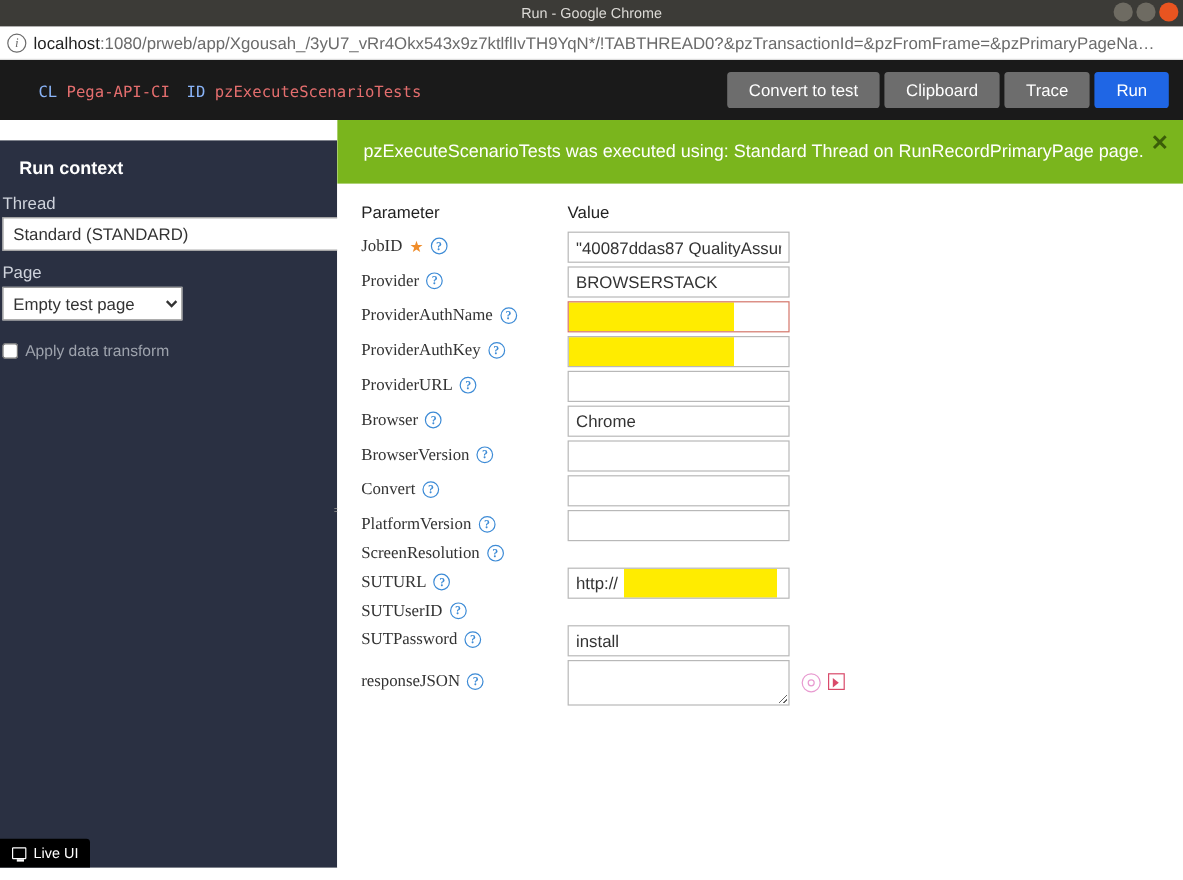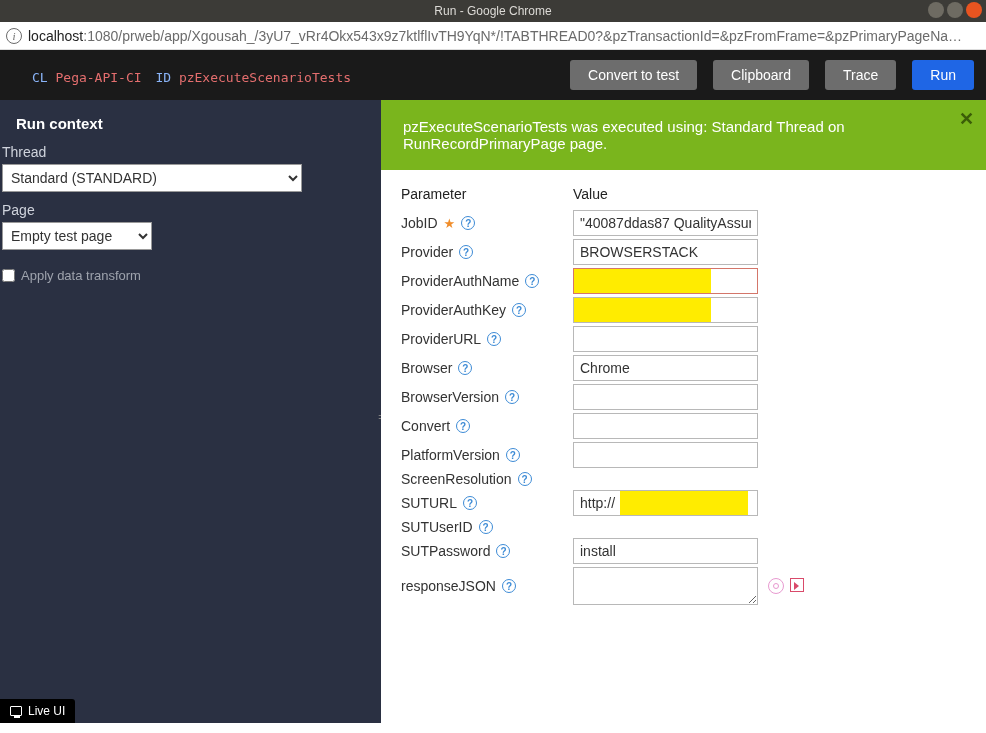--- a/index.html
+++ b/index.html
@@ -81,42 +81,43 @@
   .hdr-sub {
     font-family: monospace;
     font-size:13px;
     color:#bcbcbc;
     margin-top:4px;
     padding-left:32px;
   }
   .hdr-sub .cl { color:#8ab4f8; }
   .hdr-sub .idlbl { color:#8ab4f8; margin-left:6px;}
   .hdr-sub .val { color:#e46e6e; }
-  .toolbar { display:flex; gap:16px; }
+  .toolbar { display:flex; gap:4px; }
   .btn {
     background:#6d6d6d;
     color:#fff;
     border:none;
     padding:7px 18px;
     font-size:14px;
     border-radius:3px;
     cursor:pointer;
   }
   .btn.primary { background:#1f66e5; }
   
   .body {
     display:flex;
     height: calc(733px - 22px - 28px - 60px);
   }
   .left {
-    width:381px;
+    width:281px;
     background:#2a3042;
     color:#e6e6e6;
     position:relative;
     font-size:14px;
+    margin-top:17px;
   }
   .left h3.section {
     margin:0;
     padding:15px 16px 12px;
     font-weight:bold;
     font-size:15px;
     color:#fff;
   }
   .formgroup { padding: 0 0 10px 0; }
   .formgroup label { display:block; color:#cfd3dc; font-size:14px; margin:0 0 4px 2px; }
@@ -173,24 +174,24 @@
     cursor:pointer;
     font-weight:bold;
   }
   .params { padding:16px 20px; }
   .param-header { display:flex; font-weight:normal; color:#222; margin-bottom:8px; }
   .param-header .col-p { width:172px; }
   .param-row { display:flex; align-items:center; margin:3px 0; }
   .param-label {
     width:172px;
     display:flex;
-    align-items:center;
     gap:6px;
     color:#333;
     font-size:14px;
+    font-family:Liberation Serif, serif;
   }
   .star { color:#f08d2a; font-size:13px; }
   .help-icon {
     width:14px;height:14px;border:1.4px solid #3d8bd6;border-radius:50%;
     display:inline-flex;align-items:center;justify-content:center;
     color:#3d8bd6;font-size:10px;font-weight:bold;
     cursor:pointer;
     flex-shrink:0;
   }
   .param-input {

